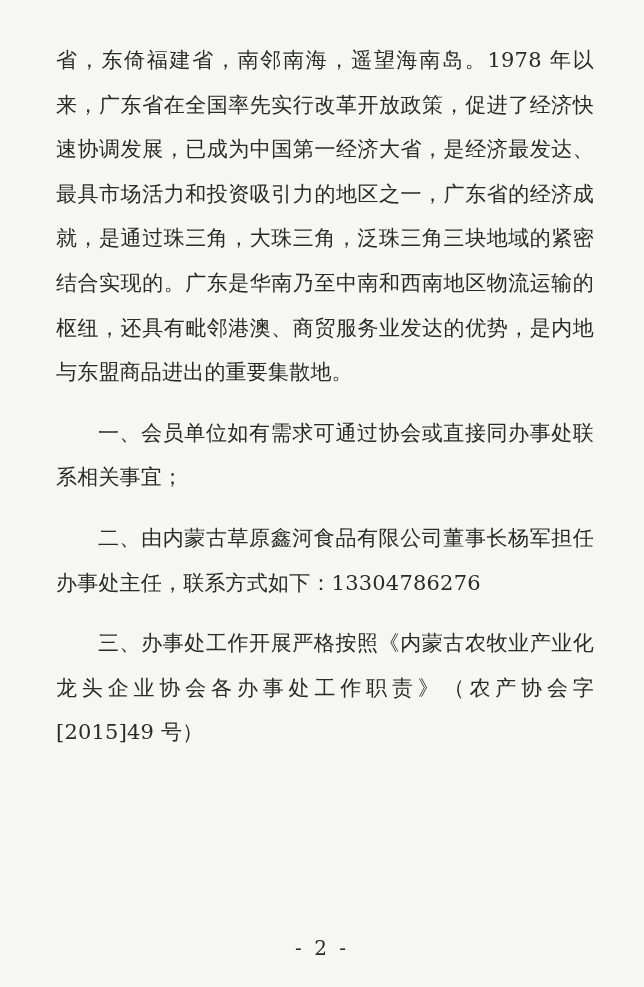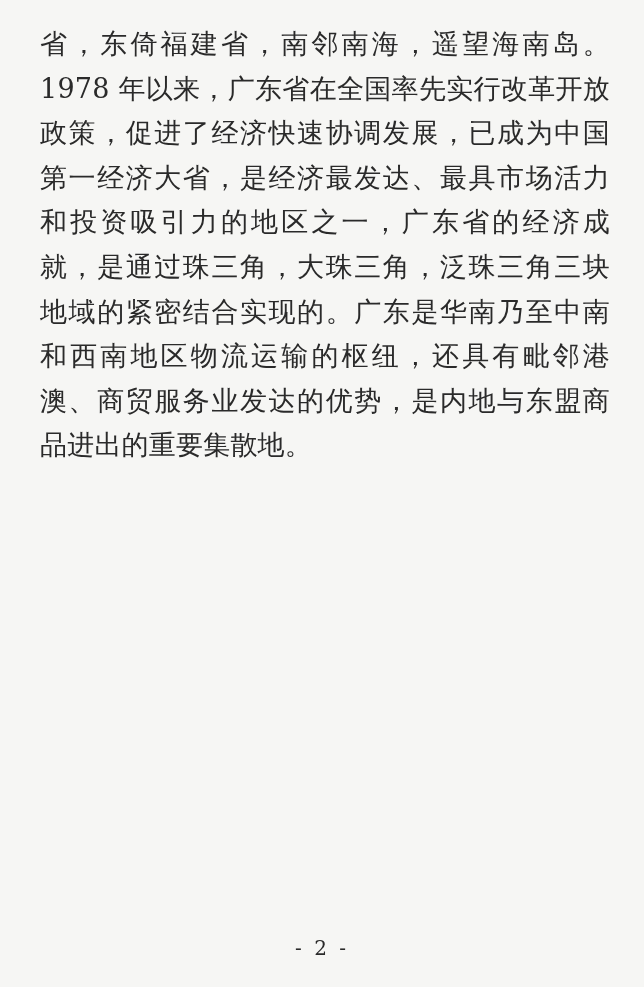--- a/index.html
+++ b/index.html
@@ -20,22 +20,22 @@
     overflow: hidden;
     box-sizing: border-box;
   }
   .doc-body {
     position: absolute;
     left: 40px;
     top: 22px;
     width: 570px;
   }
   .para {
-    margin: 0;
-    font-size: 27px;
+    margin: 16px;
+    font-size: 21px;
     line-height: 44.6px;
     letter-spacing: 0.2px;
     color: var(--ink, #2a2a2a);
     text-align: justify;
     text-justify: inter-ideograph;
     font-weight: 400;
   }
   .para.indent {
     text-indent: 2em;
   }
@@ -49,17 +49,20 @@
     color: var(--ink, #2a2a2a);
     letter-spacing: 3px;
   }
 </style>
 </head>
 <body>
 
 <div class="page" style="--paper: #f6f6f4; --ink: #2a2a2a;">
   <main class="doc-body">
     <p class="para">省，东倚福建省，南邻南海，遥望海南岛。1978 年以来，广东省在全国率先实行改革开放政策，促进了经济快速协调发展，已成为中国第一经济大省，是经济最发达、最具市场活力和投资吸引力的地区之一，广东省的经济成就，是通过珠三角，大珠三角，泛珠三角三块地域的紧密结合实现的。广东是华南乃至中南和西南地区物流运输的枢纽，还具有毗邻港澳、商贸服务业发达的优势，是内地与东盟商品进出的重要集散地。</p>
+    <p class="para indent">一、会员单位如有需求可通过协会或直接同办事处联系相关事宜；</p>
+    <p class="para indent">二、由内蒙古草原鑫河食品有限公司董事长杨军担任办事处主任，联系方式如下：13304786276</p>
+    <p class="para indent">三、办事处工作开展严格按照《内蒙古农牧业产业化龙头企业协会各办事处工作职责》（农产协会字[2015]49 号）</p>
   </main>
   <footer class="page-footer">
     <span>- 2 -</span>
   </footer>
 </div>
 
 </body></html>

